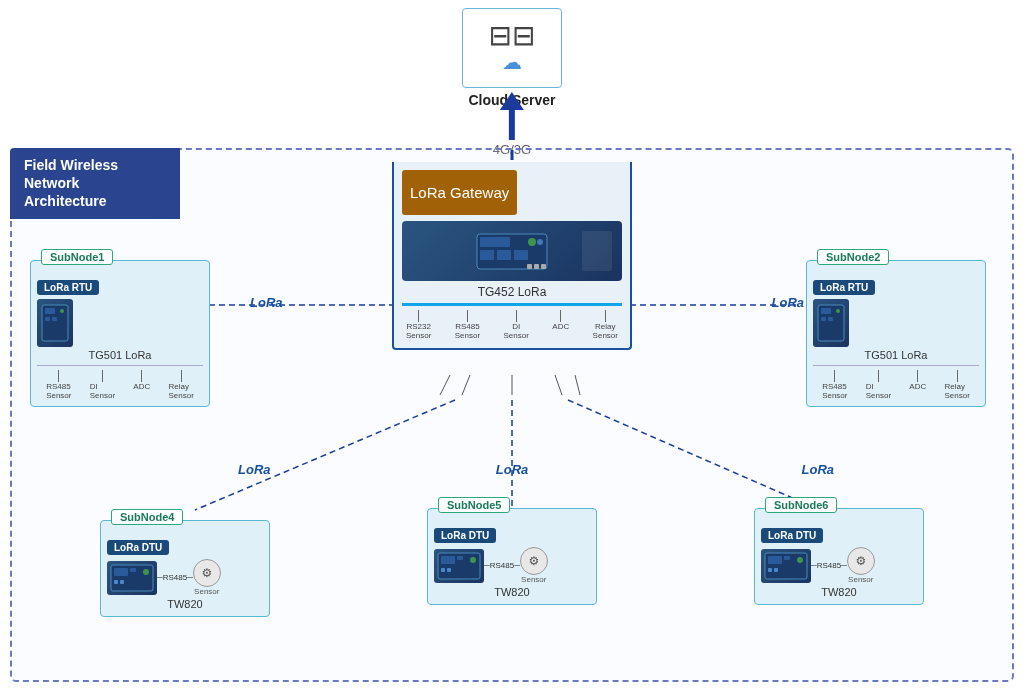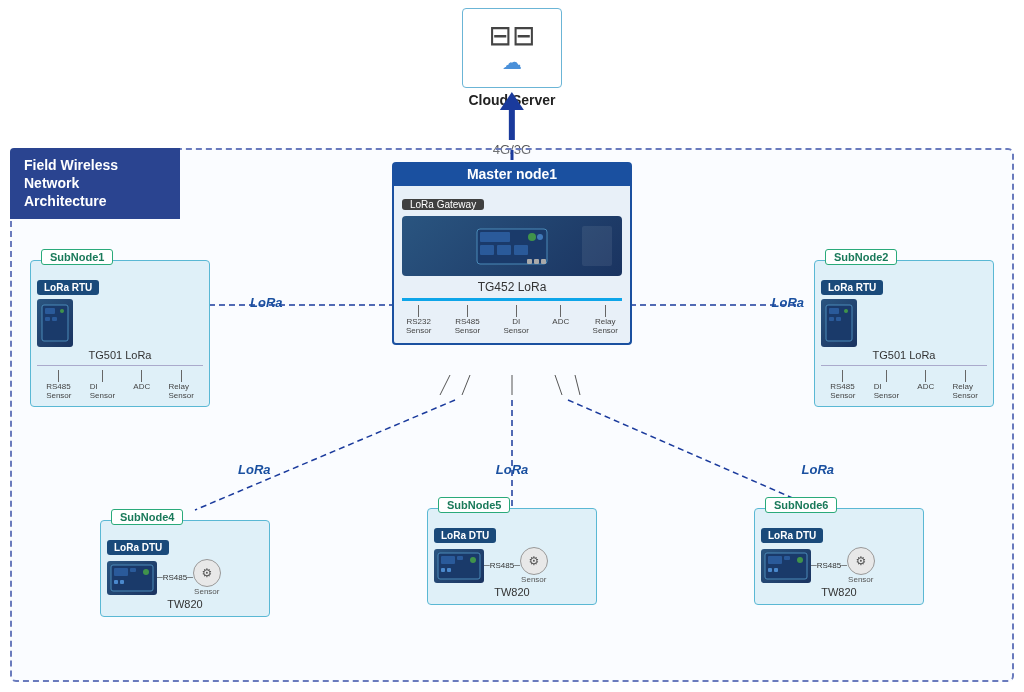--- a/index.html
+++ b/index.html
@@ -140,24 +140,24 @@
 
     .master-node-body {
       border: 2px solid #1a50a0;
       border-top: none;
       background: #e8f0f8;
       padding: 8px;
       border-radius: 0 0 4px 4px;
     }
 
     .lora-gateway-badge {
-      background: #404040;
+      background: #a16207;
       color: #fff;
-      font-size: 10px;
-      padding: 0 8px;
+      font-size: 15px;
+      padding: 14px 8px;
       border-radius: 3px;
       display: inline-block;
       margin-bottom: 6px;
     }
 
     .device-image-placeholder {
       width: 100%;
       height: 60px;
       background: linear-gradient(135deg, #2a5580 0%, #1a3360 100%);
       border-radius: 4px;
@@ -228,21 +228,21 @@
       background: #fff;
       border: 1.5px solid #2aaa7a;
       color: #1a7a5a;
       font-size: 11px;
       font-weight: bold;
       padding: 1px 8px;
       border-radius: 3px;
     }
 
     .subnode1 { top: 260px; left: 30px; }
-    .subnode2 { top: 260px; right: 30px; }
+    .subnode2 { top: 260px; right: 38px; }
     .subnode4 { top: 520px; left: 100px; }
     .subnode5 { top: 508px; left: 50%; transform: translateX(-50%); }
     .subnode6 { top: 508px; right: 100px; }
 
     .lora-rtu-badge, .lora-dtu-badge {
       background: #1a4a7a;
       color: #fff;
       font-size: 10px;
       font-weight: bold;
       padding: 2px 7px;
@@ -413,21 +413,20 @@
     <line x1="575" y1="375" x2="580" y2="395" stroke="#555" stroke-width="1"></line>
   </svg>
 
   <div class="lora-label" style="top:295px; left:250px;">LoRa</div>
   <div class="lora-label" style="top:295px; right:220px;">LoRa</div>
   <div class="lora-label" style="top:462px; left:238px;">LoRa</div>
   <div class="lora-label" style="top:462px; left:50%; transform:translateX(-50%);">LoRa</div>
   <div class="lora-label" style="top:462px; right:190px;">LoRa</div>
 
   <div class="master-node">
-    <div class="master-node-header">Master node1</div>
     <div class="master-node-body">
       <div class="lora-gateway-badge">LoRa Gateway</div>
       <div class="device-image-placeholder">
         <svg width="80" height="50" viewBox="0 0 80 50">
           <rect x="5" y="8" width="70" height="35" rx="3" fill="#1a3a6a" stroke="#4a8ab8" stroke-width="1"></rect>
           <rect x="8" y="11" width="30" height="10" rx="1" fill="#2a5a9a"></rect>
           <rect x="8" y="24" width="14" height="10" rx="1" fill="#2a5a9a"></rect>
           <rect x="25" y="24" width="14" height="10" rx="1" fill="#2a5a9a"></rect>
           <rect x="42" y="24" width="14" height="10" rx="1" fill="#2a5a9a"></rect>
           <circle cx="60" cy="16" r="4" fill="#4aaa44" opacity="0.8"></circle>

